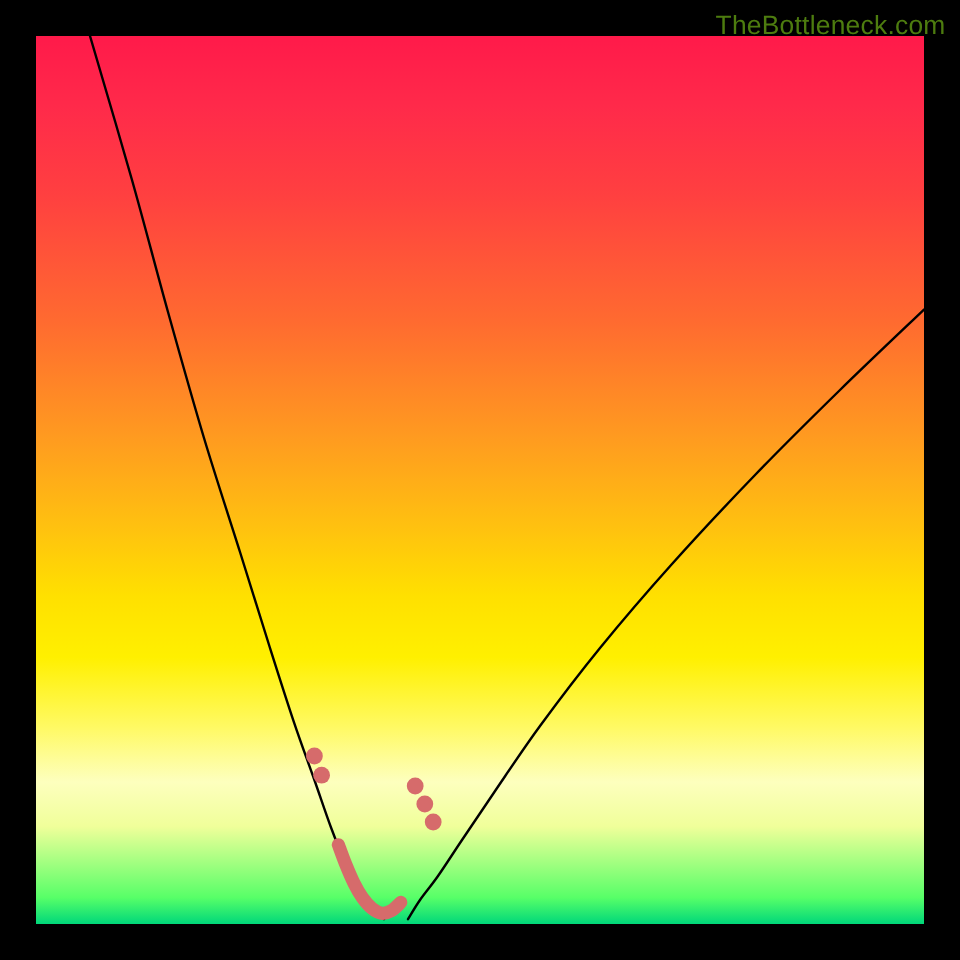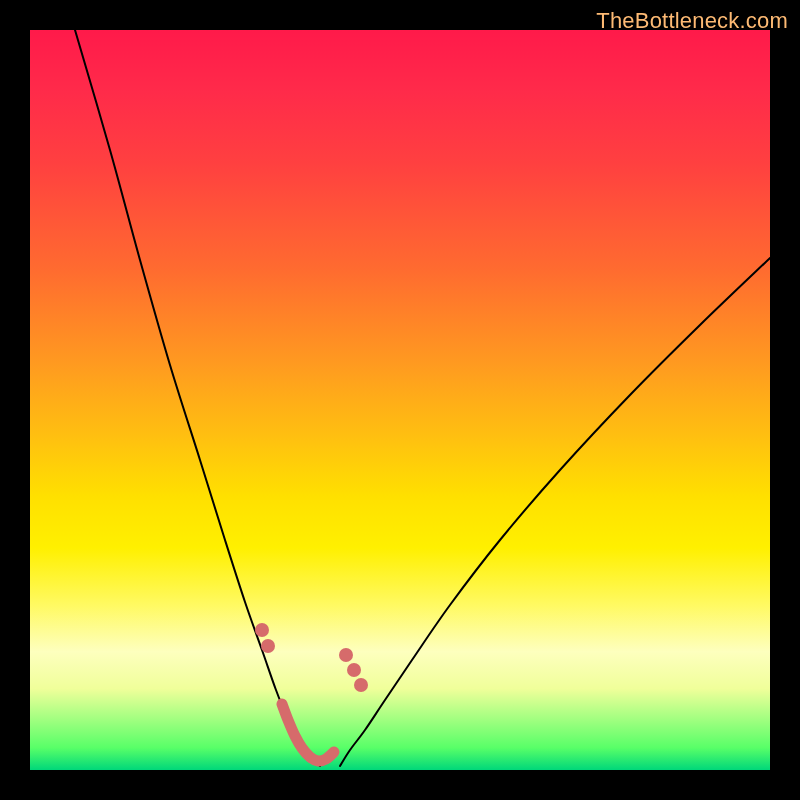--- a/index.html
+++ b/index.html
@@ -40,21 +40,21 @@
       #00d77a 100%
     );
     overflow: hidden;
   }
   .watermark {
     position: absolute;
     top: 8px;
     right: 12px;
     font-family: Arial, Helvetica, sans-serif;
     font-size: 22px;
-    color: #fdba74;
+    color: #4d7c0f;
     font-weight: 500;
     letter-spacing: 0.2px;
     user-select: none;
   }
   svg.curves {
     position: absolute;
     left: 0;
     top: 0;
     width: 740px;
     height: 740px;

